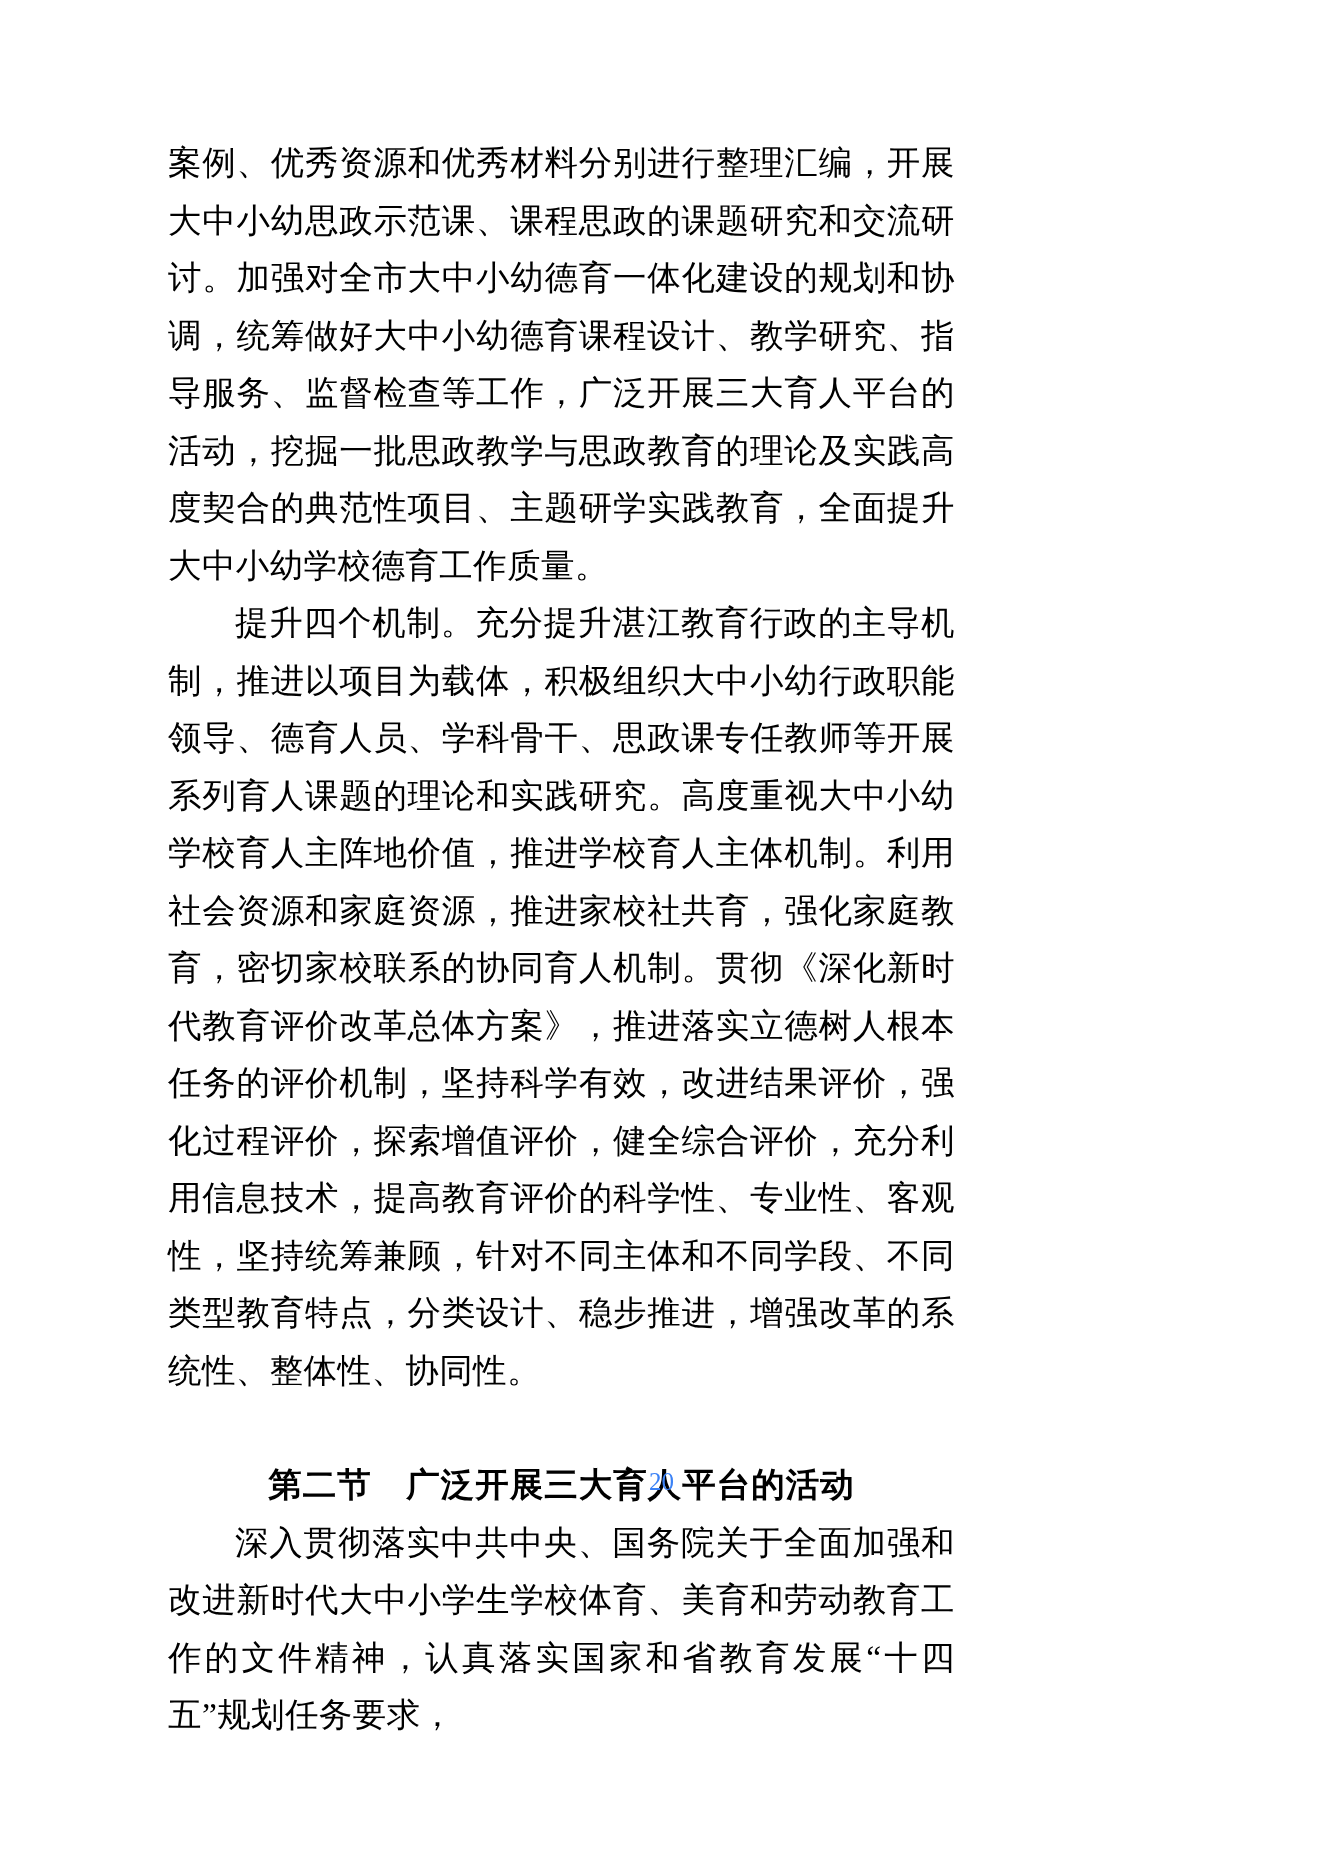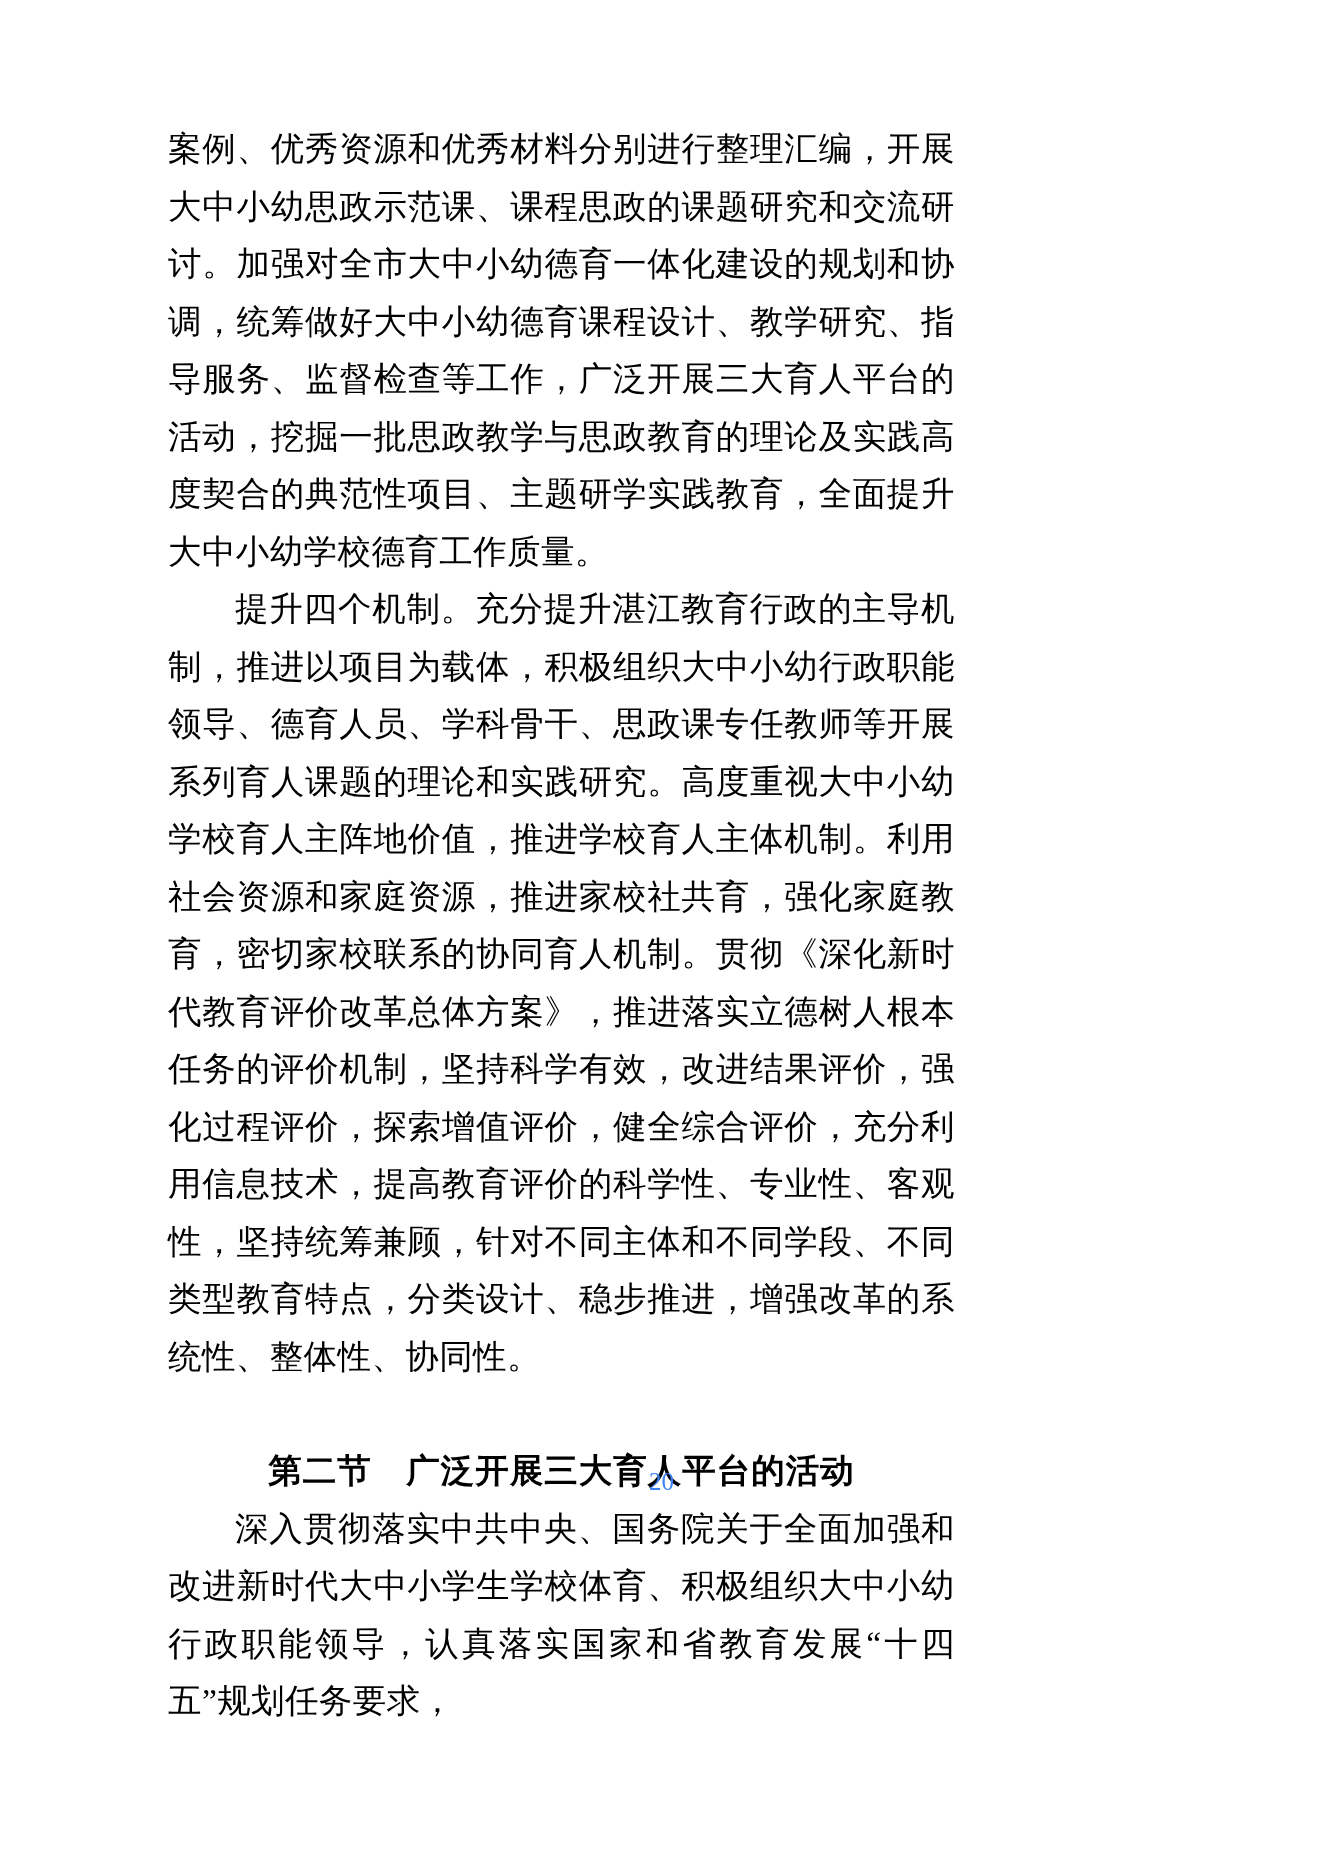--- a/index.html
+++ b/index.html
@@ -19,21 +19,21 @@
     position: absolute;
     left: 0;
     top: 0;
     width: 1323px;
     height: 1871px;
     background: #ffffff;
   }
   .content {
     position: absolute;
     left: 168px;
-    top: 120px;
+    top: 134px;
     width: 787px;
   }
   .para {
     font-size: 33.5px;
     line-height: 57.5px;
     letter-spacing: 0.4px;
     text-align: justify;
     text-justify: inter-ideograph;
     margin: 0;
     text-indent: 0;
@@ -65,16 +65,16 @@
 </style>
 </head>
 <body>
 
 <div class="page">
   <div class="content">
     <p class="para">案例、优秀资源和优秀材料分别进行整理汇编，开展大中小幼思政示范课、课程思政的课题研究和交流研讨。加强对全市大中小幼德育一体化建设的规划和协调，统筹做好大中小幼德育课程设计、教学研究、指导服务、监督检查等工作，广泛开展三大育人平台的活动，挖掘一批思政教学与思政教育的理论及实践高度契合的典范性项目、主题研学实践教育，全面提升大中小幼学校德育工作质量。</p>
     <p class="para indent">提升四个机制。充分提升湛江教育行政的主导机制，推进以项目为载体，积极组织大中小幼行政职能领导、德育人员、学科骨干、思政课专任教师等开展系列育人课题的理论和实践研究。高度重视大中小幼学校育人主阵地价值，推进学校育人主体机制。利用社会资源和家庭资源，推进家校社共育，强化家庭教育，密切家校联系的协同育人机制。贯彻《深化新时代教育评价改革总体方案》，推进落实立德树人根本任务的评价机制，坚持科学有效，改进结果评价，强化过程评价，探索增值评价，健全综合评价，充分利用信息技术，提高教育评价的科学性、专业性、客观性，坚持统筹兼顾，针对不同主体和不同学段、不同类型教育特点，分类设计、稳步推进，增强改革的系统性、整体性、协同性。</p>
     <div class="spacer-block"></div>
     <h2 class="section-heading">第二节　广泛开展三大育人平台的活动</h2>
-    <p class="para indent">深入贯彻落实中共中央、国务院关于全面加强和改进新时代大中小学生学校体育、积极组织大中小幼行政职能领导，认真落实国家和省教育发展“十四五”规划任务要求，</p>
+    <p class="para indent">深入贯彻落实中共中央、国务院关于全面加强和改进新时代大中小学生学校体育、美育和劳动教育工作的文件精神，认真落实国家和省教育发展“十四五”规划任务要求，</p>
   </div>
   <div class="page-number">20</div>
 </div>
 
 </body></html>

